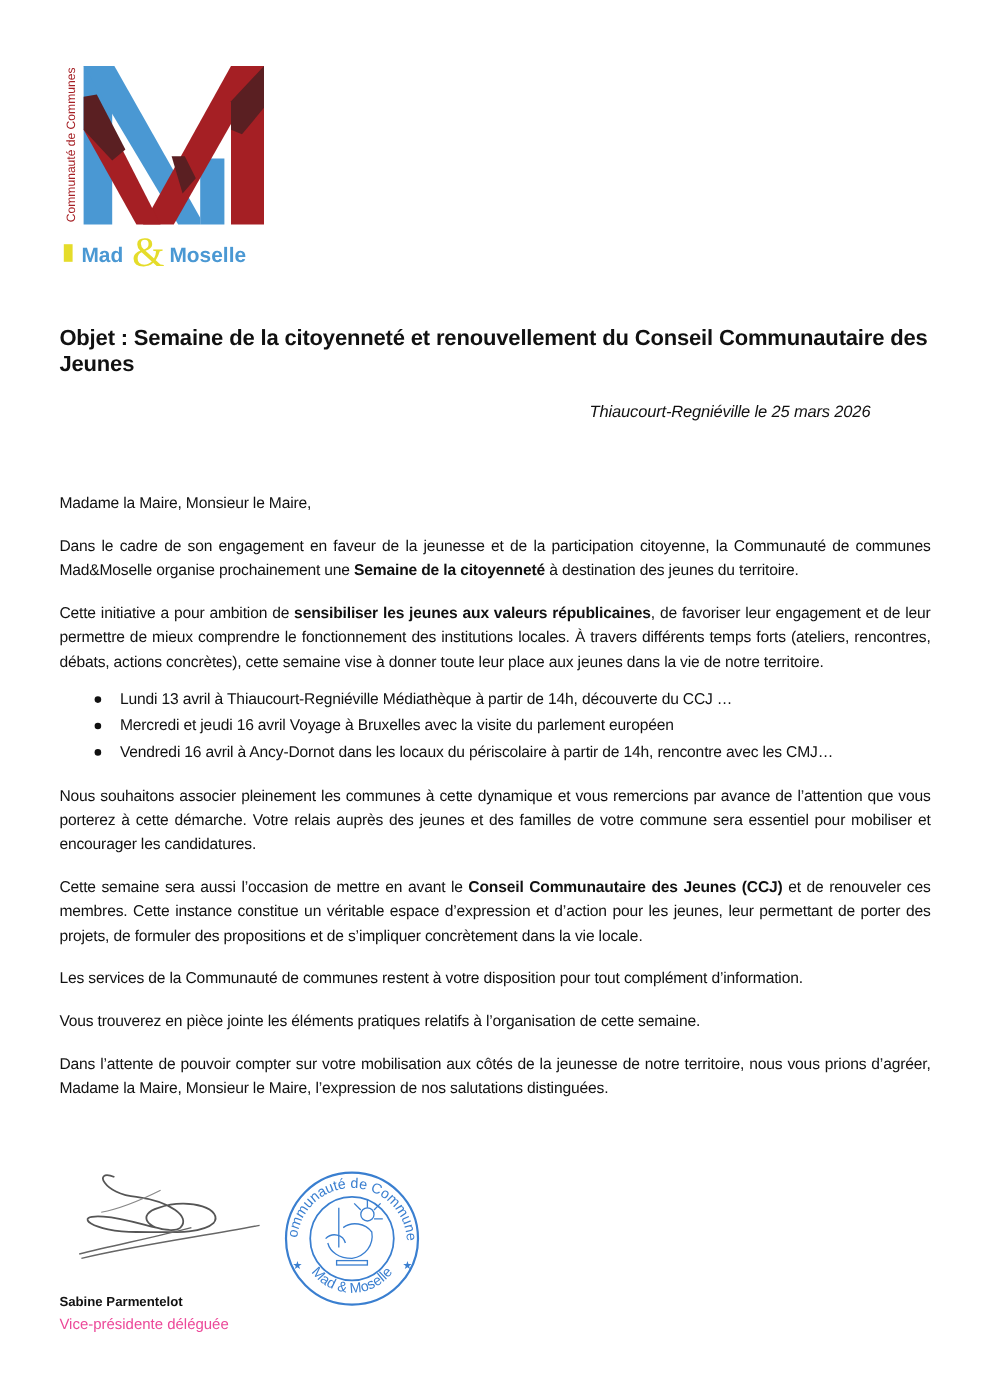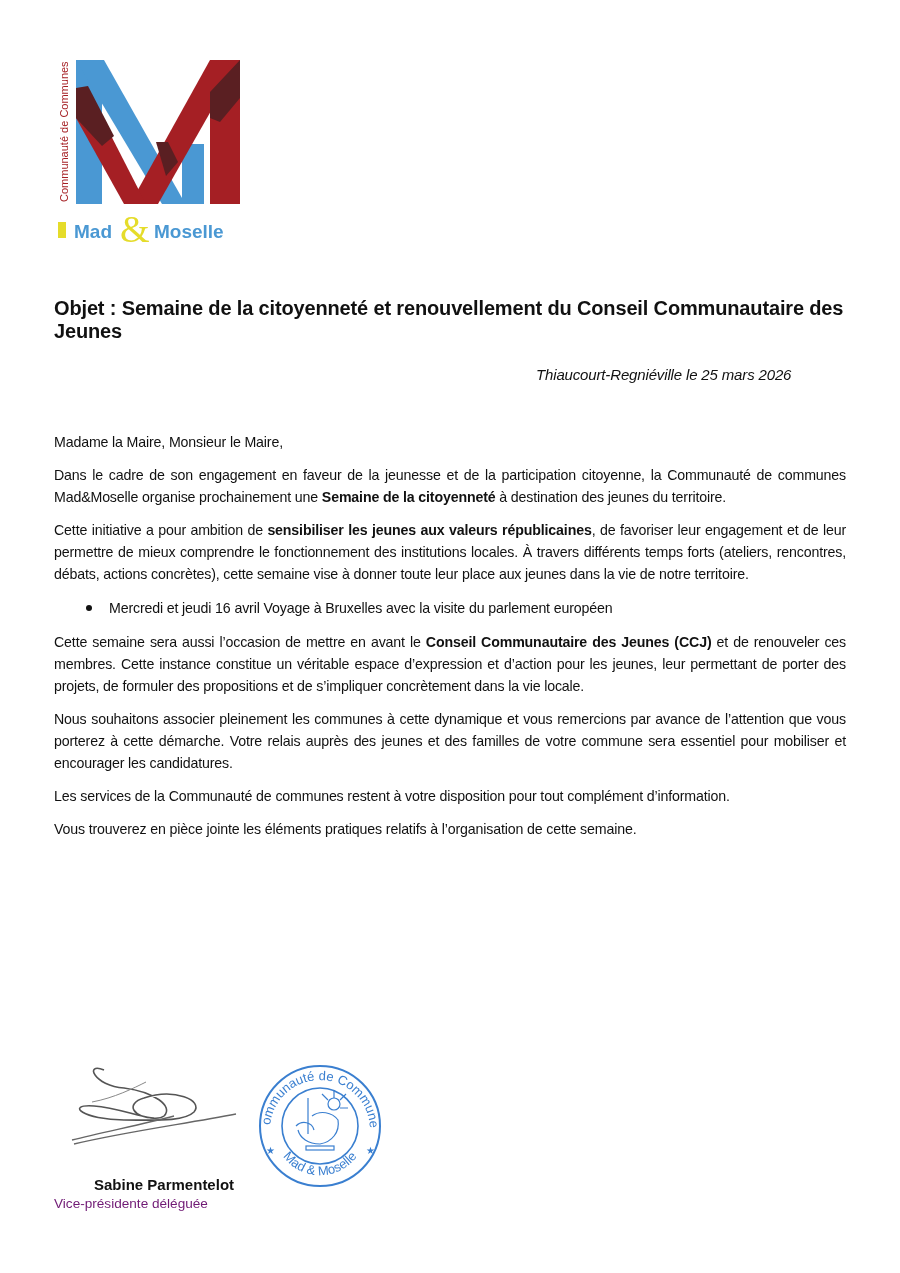--- a/index.html
+++ b/index.html
@@ -12,35 +12,35 @@
     position: absolute; left: 54px; top: 297px; font-size: 20px; font-weight: bold;
     letter-spacing: -0.15px;
   }
   .date {
     position: absolute; left: 536px; top: 366px; font-size: 15px; letter-spacing: -0.15px; font-style: italic;
   }
   .body-text {
     position: absolute; left: 54px; top: 430px; width: 792px; font-size: 14.2px;
     line-height: 22px; letter-spacing: -0.15px;
   }
-  .body-text p { margin: 1px 0 11px 0; text-align: justify; }
+  .body-text p { margin: 17px 0 11px 0; text-align: justify; }
   .body-text p.nojust { text-align: left; }
   .body-text ul { margin: 0 0 11px 0; padding-left: 55px; list-style: none; }
   .body-text li { position: relative; line-height: 24px; }
   .body-text li::before {
     content: ""; position: absolute; left: -23px; top: 9px; width: 6px; height: 6px;
     background: #111; border-radius: 50%;
   }
   .signature { position: absolute; left: 64px; top: 1058px; width: 180px; height: 95px; }
   .stamp { position: absolute; left: 256px; top: 1060px; width: 128px; height: 130px; }
   .signer-name {
-    position: absolute; left: 54px; top: 1176px; font-size: 15px; font-weight: bold; margin-left: 40px;
+    position: absolute; left: 54px; top: 1176px; font-size: 12px; font-weight: bold;
   }
   .signer-role {
-    position: absolute; left: 54px; top: 1196px; font-size: 13.6px; color: #701a75;
+    position: absolute; left: 54px; top: 1196px; font-size: 13.6px; color: #ec4899;
   }
 </style>
 </head>
 <body>
 
 <div class="logo">
   <svg width="190" height="186" viewBox="0 0 190 186">
 
     <polygon points="22,2 48,2 48,146 22,146" fill="#4a98d3"></polygon>
     <polygon points="22,2 50,2 128,140 128,146 108,146" fill="#4a98d3"></polygon>
@@ -66,26 +66,29 @@
 </div>
 
 <div class="subject">Objet : Semaine de la citoyenneté et renouvellement du Conseil Communautaire des Jeunes</div>
 <div class="date">Thiaucourt-Regniéville le 25 mars 2026</div>
 
 <div class="body-text">
   <p class="nojust">Madame la Maire, Monsieur le Maire,</p>
   <p><span>Dans le cadre de son engagement en faveur de la jeunesse et de la participation citoyenne, la Communauté de communes Mad&amp;Moselle organise prochainement une </span><b>Semaine de la citoyenneté</b><span> à destination des jeunes du territoire.</span></p>
   <p><span>Cette initiative a pour ambition de </span><b>sensibiliser les jeunes aux valeurs républicaines</b><span>, de favoriser leur engagement et de leur permettre de mieux comprendre le fonctionnement des institutions locales. À travers différents temps forts (ateliers, rencontres, débats, actions concrètes), cette semaine vise à donner toute leur place aux jeunes dans la vie de notre territoire.</span></p>
   <ul>
+    <li>Lundi 13 avril à Thiaucourt-Regniéville Médiathèque à partir de 14h, découverte du CCJ …</li>
     <li>Mercredi et jeudi 16 avril Voyage à Bruxelles avec la visite du parlement européen</li>
+    <li>Vendredi 16 avril à Ancy-Dornot dans les locaux du périscolaire à partir de 14h, rencontre avec les CMJ…</li>
   </ul>
+  <p>Nous souhaitons associer pleinement les communes à cette dynamique et vous remercions par avance de l’attention que vous porterez à cette démarche. Votre relais auprès des jeunes et des familles de votre commune sera essentiel pour mobiliser et encourager les candidatures.</p>
   <p><span>Cette semaine sera aussi l’occasion de mettre en avant le </span><b>Conseil Communautaire des Jeunes (CCJ)</b><span> et de renouveler ces membres. Cette instance constitue un véritable espace d’expression et d’action pour les jeunes, leur permettant de porter des projets, de formuler des propositions et de s’impliquer concrètement dans la vie locale.</span></p>
-  <p>Nous souhaitons associer pleinement les communes à cette dynamique et vous remercions par avance de l’attention que vous porterez à cette démarche. Votre relais auprès des jeunes et des familles de votre commune sera essentiel pour mobiliser et encourager les candidatures.</p>
   <p class="nojust">Les services de la Communauté de communes restent à votre disposition pour tout complément d’information.</p>
   <p class="nojust">Vous trouverez en pièce jointe les éléments pratiques relatifs à l’organisation de cette semaine.</p>
+  <p>Dans l’attente de pouvoir compter sur votre mobilisation aux côtés de la jeunesse de notre territoire, nous vous prions d’agréer, Madame la Maire, Monsieur le Maire, l’expression de nos salutations distinguées.</p>
 </div>
 
 <div class="signature">
   <svg width="180" height="95" viewBox="0 0 180 95">
     <path d="M40,12 C20,4 30,28 60,30 C90,34 110,48 100,58 C90,66 60,50 30,48 C0,46 20,62 60,62 C90,62 120,64 130,54 C140,42 110,30 80,40 C60,46 70,60 90,60" fill="none" stroke="#555" stroke-width="1.6"></path>
     <path d="M8,82 C40,74 80,66 110,58 M10,86 C60,74 120,66 172,56" fill="none" stroke="#666" stroke-width="1.3"></path>
     <path d="M28,44 C50,40 70,30 82,24" fill="none" stroke="#888" stroke-width="1"></path>
   </svg>
 </div>
 

